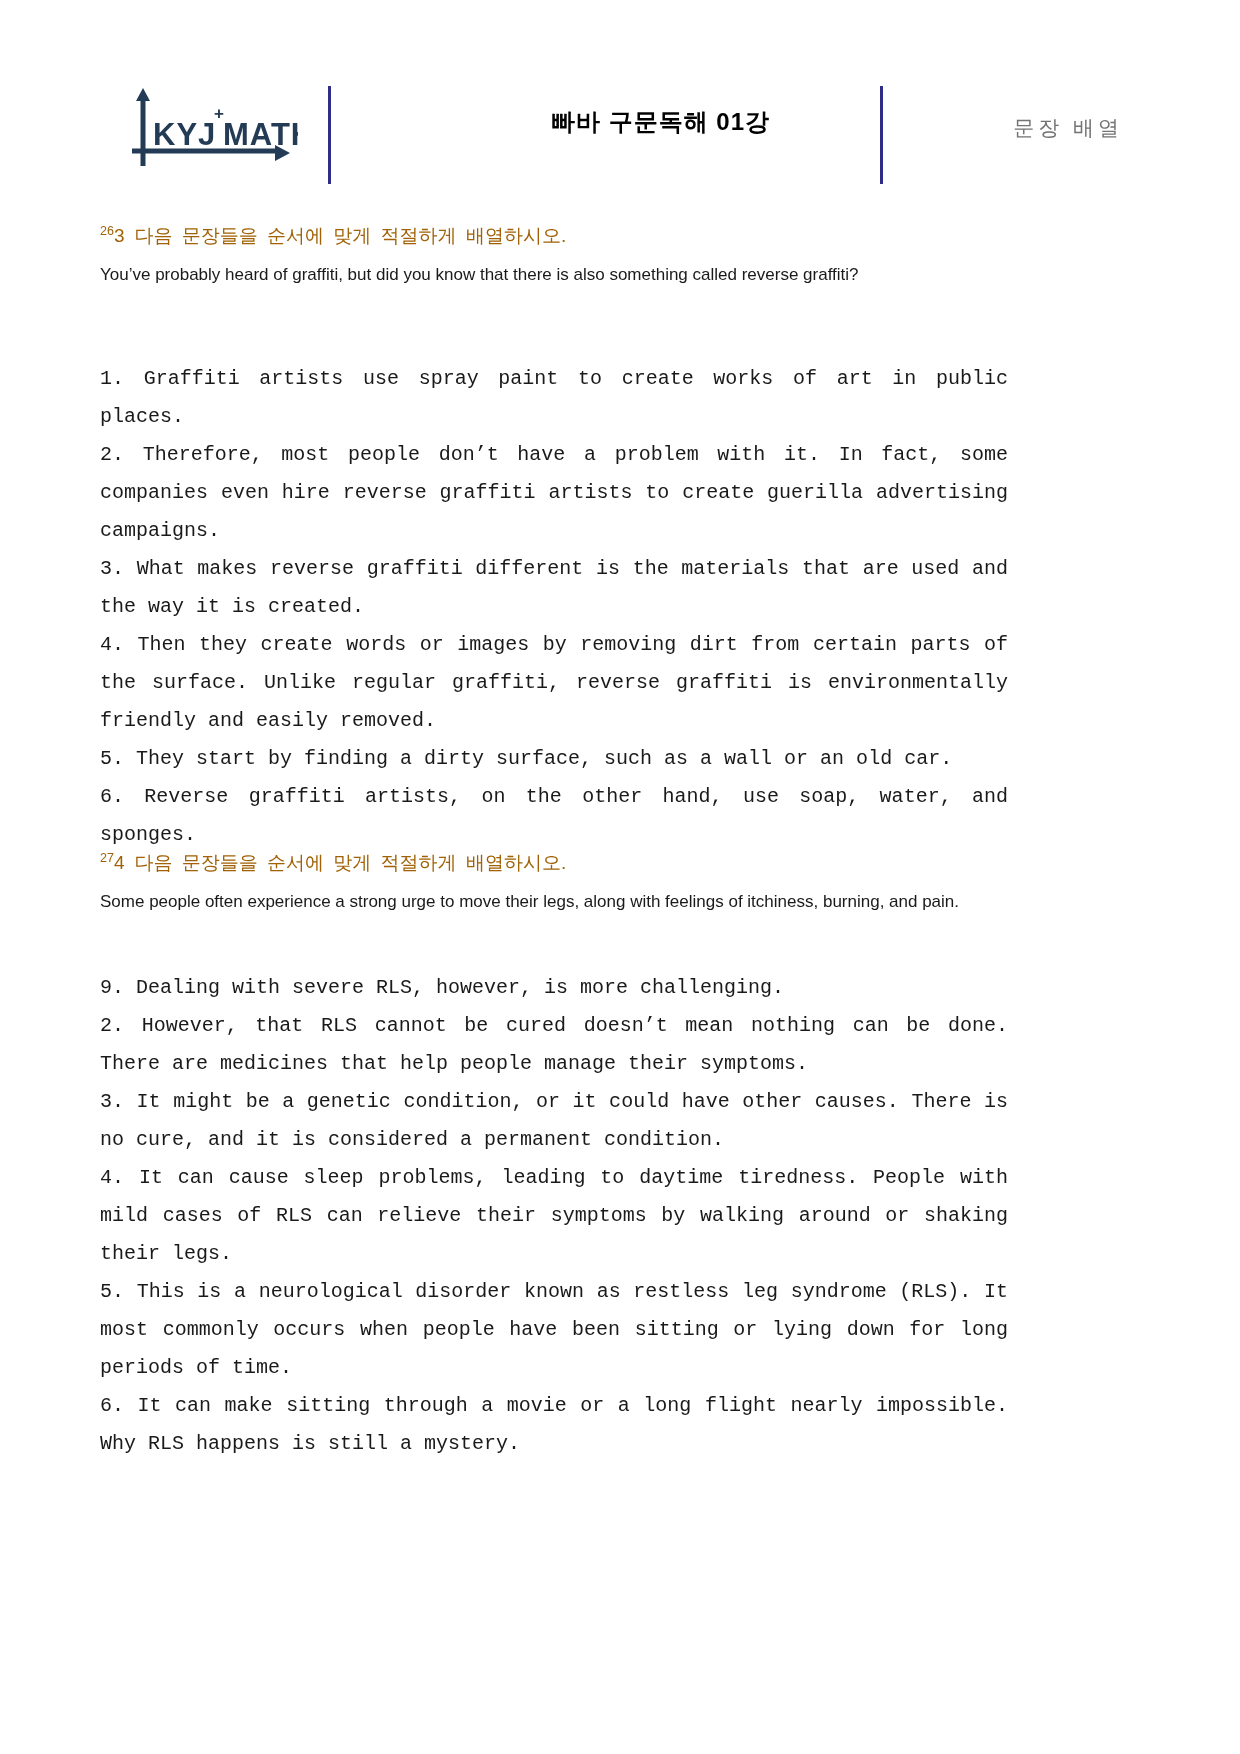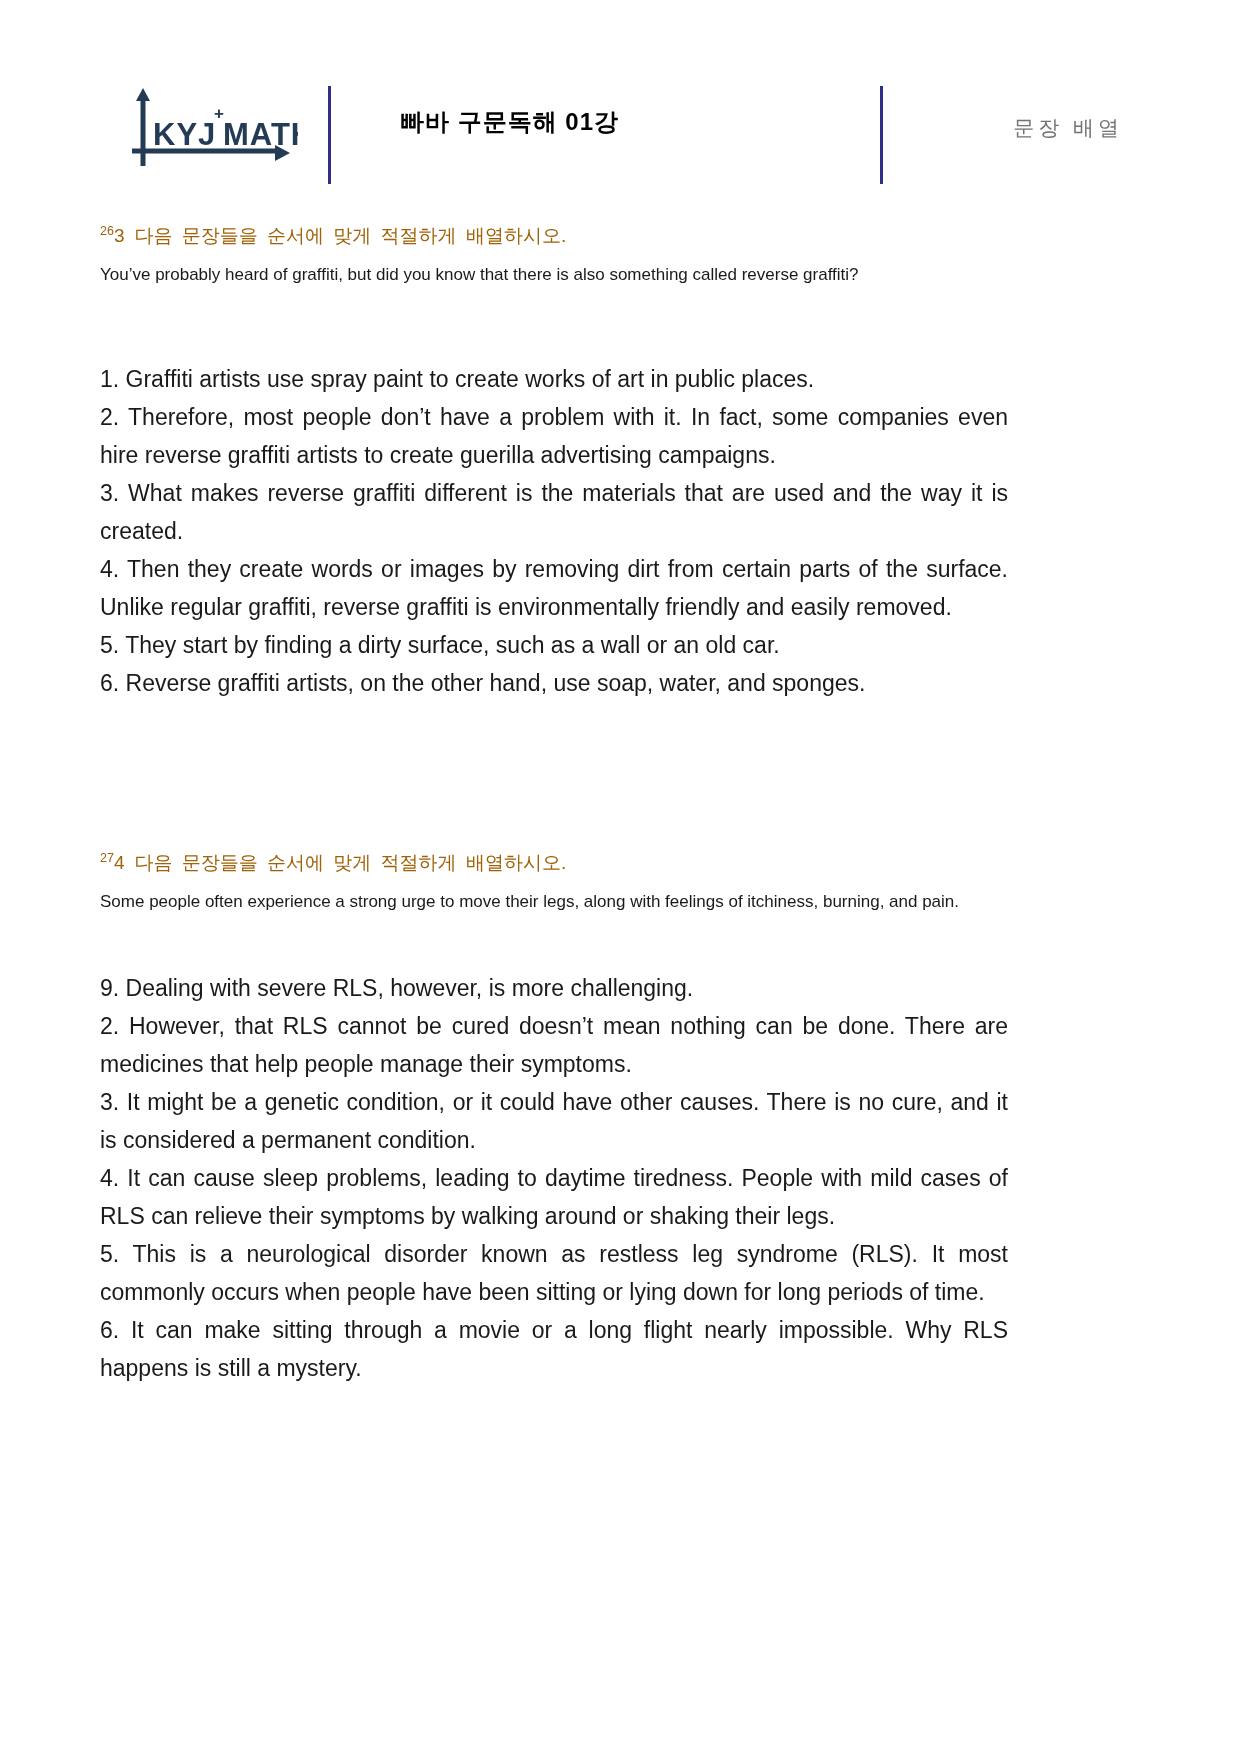--- a/index.html
+++ b/index.html
@@ -14,40 +14,40 @@
   .logo-svg { position:absolute; }
   .logo-top { left:128px; top:86px; width:170px; height:84px; }
   .logo-bottom { left:952px; top:1598px; width:170px; height:84px; }
   .logo-text { font-family:"Liberation Sans", sans-serif; font-weight:bold; font-size:31px; letter-spacing:1px; fill:#243b55; }
   .logo-plus { font-family:"Liberation Sans", sans-serif; font-weight:bold; font-size:17px; fill:#243b55; }
   .hdr-divider { position:absolute; width:3px; background:#2e2d88; }
   .divider-left  { left:328px; top:86px; height:98px; }
   .divider-right { left:880px; top:86px; height:98px; }
   .header-title {
     position:absolute; left:400px; width:370px; top:106px;
-    text-align:left; font-size:24px; font-weight:bold; color:#000;
+    text-align:right; font-size:24px; font-weight:bold; color:#000;
     letter-spacing:1px; white-space:nowrap;
   }
   .header-category {
     position:absolute; right:117px; top:114px;
     font-size:21px; font-weight:normal; color:#737373; letter-spacing:4px; white-space:nowrap;
   }
 
   
   .question { position:absolute; left:100px; width:908px; }
   .q1 { top:218px; }
   .q2 { top:845px; }
   .prompt { font-size:19px; line-height:36px; color:#a16207; }
   .prompt .sup { font-size:12.5px; position:relative; top:-7px; letter-spacing:0; }
   .prompt .qnum { font-size:19px; }
   .prompt .prompt-text { margin-left:10px; word-spacing:4px; }
   .intro { font-size:17px; line-height:38px; text-align:justify; }
   .items { margin-top:66px; }
   .q2 .items { margin-top:48px; }
-  .items p { font-size:23px; line-height:38px; text-align:justify; }
+  .items p { font-size:20px; line-height:38px; text-align:justify;font-family:Liberation Mono, monospace; }
 
   
   .page-num {
     position:absolute; left:0; width:1240px; top:1546px;
     text-align:center; font-size:21px; color:#111;
   }
   .page-num .bold { font-weight:bold; margin-left:6px; }
 </style>
 </head>
 <body>

